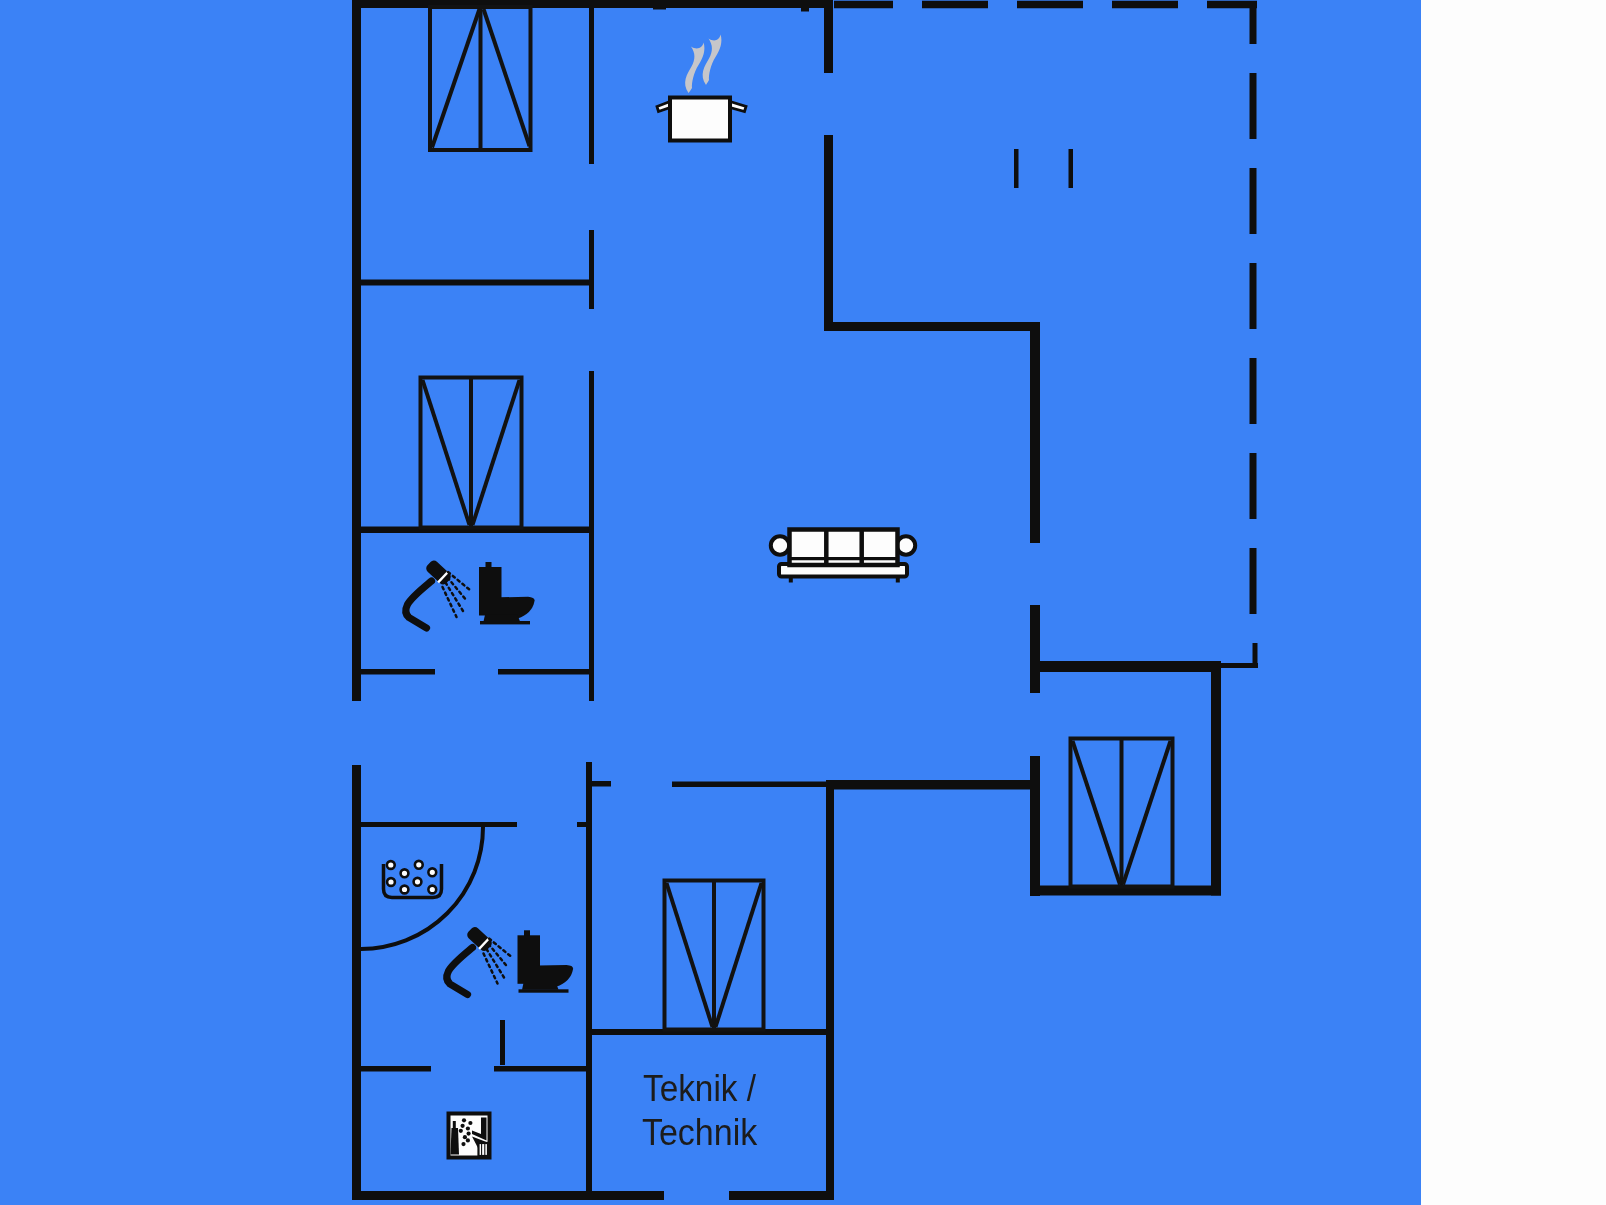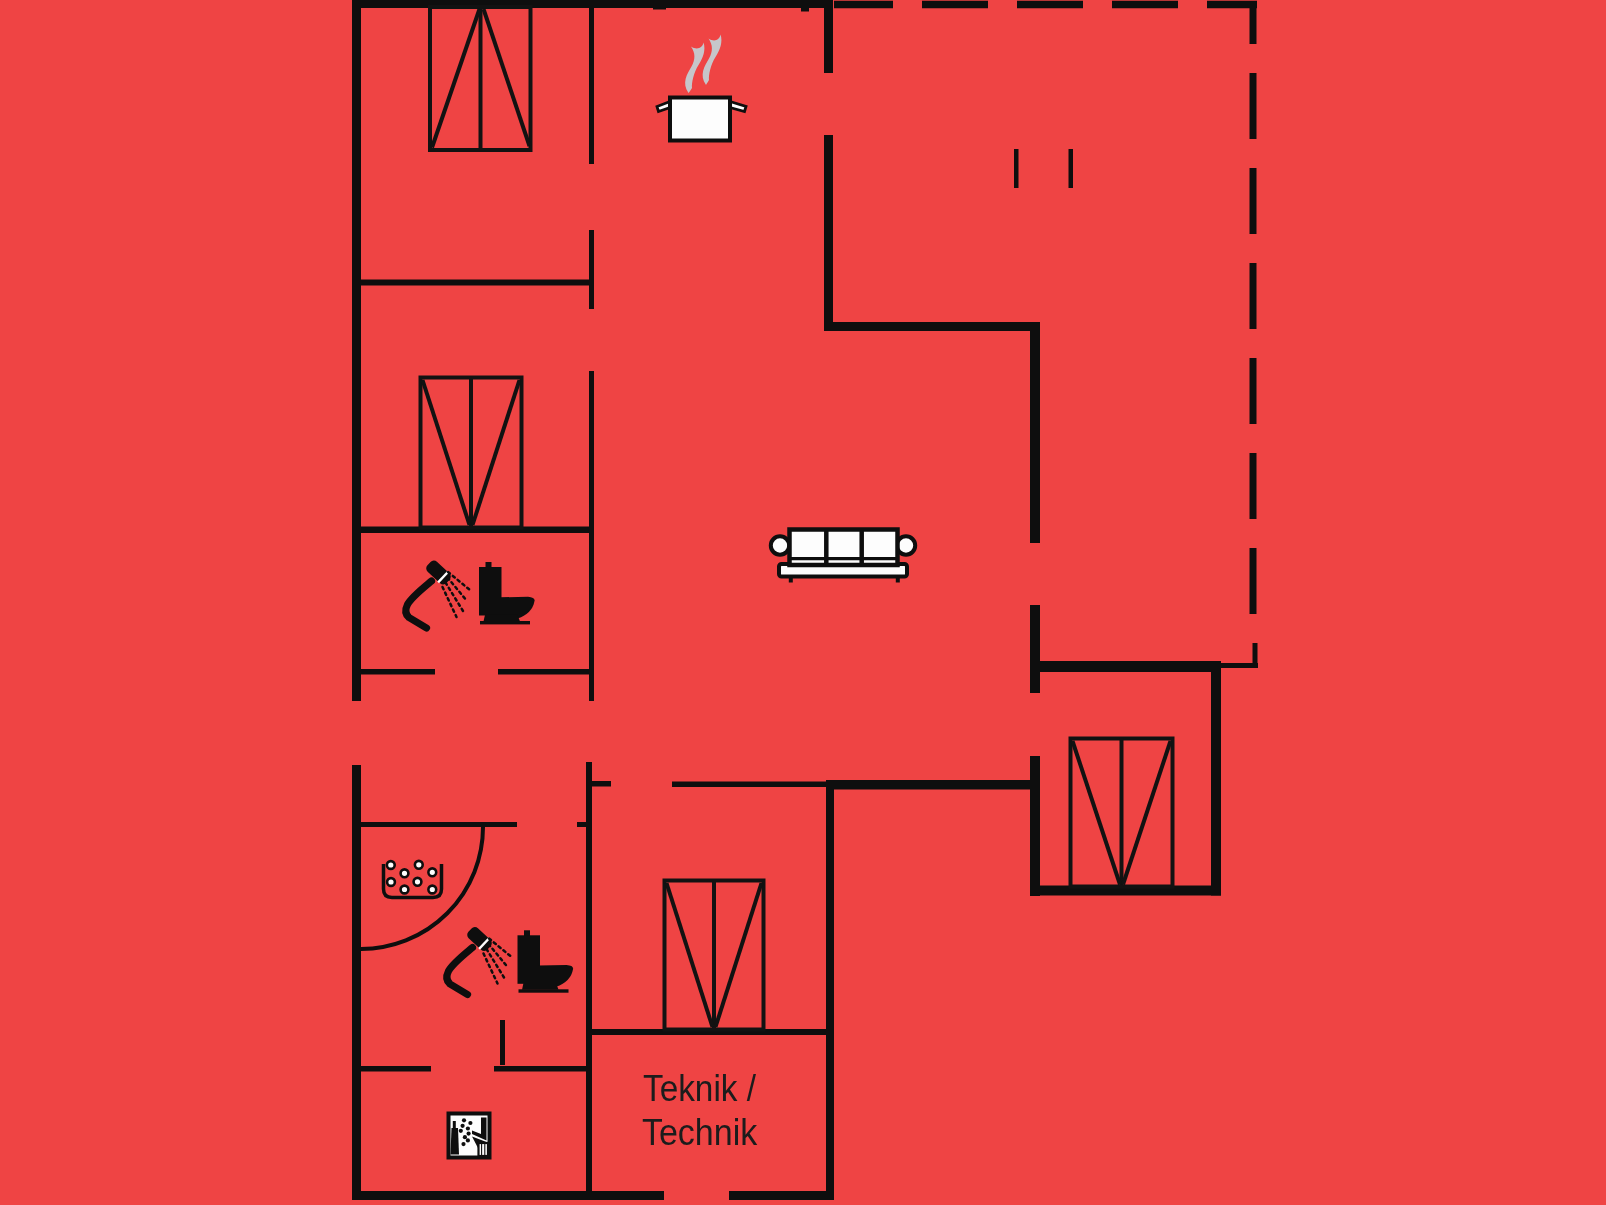--- a/index.html
+++ b/index.html
@@ -1,16 +1,16 @@
 <!DOCTYPE html>
 <html><head>
 <meta charset="utf-8">
 <style>
 html,body{margin:0;padding:0;background:#fdfdfd;}
-#c{position:relative;width:1606px;height:1205px;background:#ef4444;overflow:hidden;}
+#c{position:relative;width:1421px;height:1205px;background:#3b82f6;overflow:hidden;}
 </style>
 </head>
 <body>
 <div id="c">
 <svg width="1606" height="1205" viewBox="0 0 1606 1205" xmlns="http://www.w3.org/2000/svg" font-family="'Liberation Sans',sans-serif">
 <defs>
 <g id="shower">
   <path d="M31.5,19 C25,24.5 12,34.5 7.5,42.5 C5,47.5 5,52 9,55.5 L26.5,66" fill="none" stroke="#0e0e0e" stroke-width="7.2" stroke-linecap="round" stroke-linejoin="round"></path>
   <g transform="translate(38.5,10.5) rotate(43)">
     <rect x="-13" y="-6.8" width="26" height="13.6" rx="4.5" fill="#0e0e0e"></rect>

